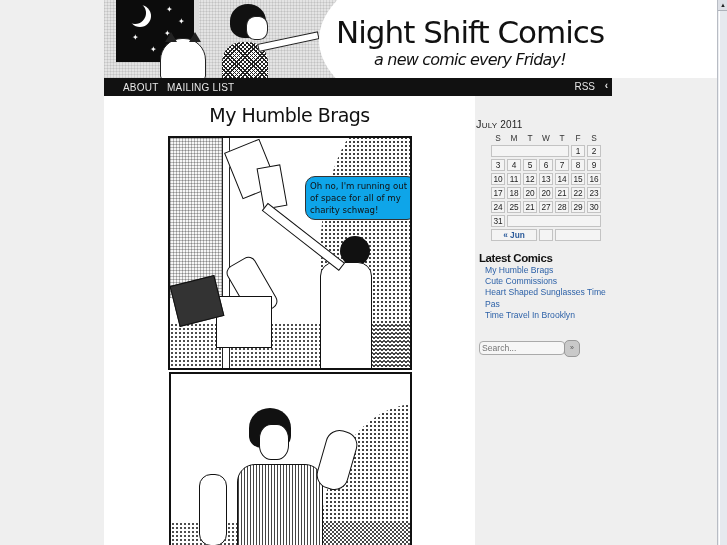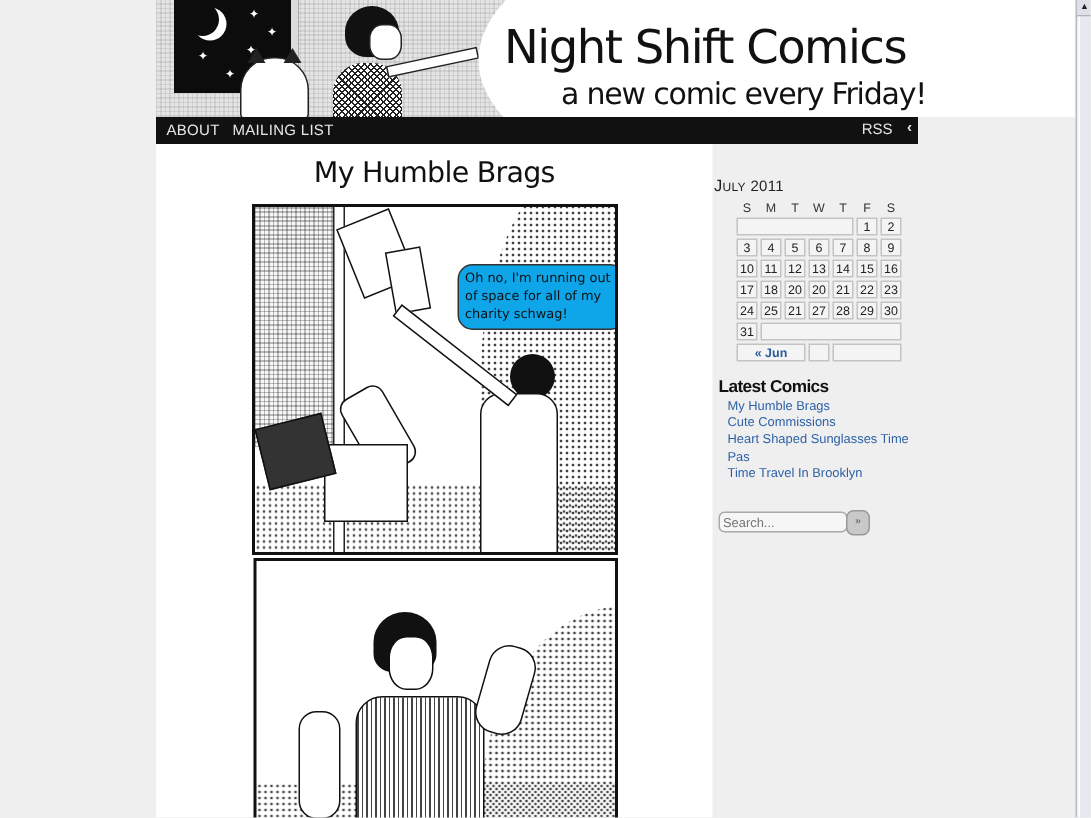--- a/index.html
+++ b/index.html
@@ -65,29 +65,29 @@
   }
   .header-sweep {
     position:absolute; left:215px; top:-60px; width:440px; height:200px; border-radius:50%;
     background:#fff;
   }
   .site-title {
     position:absolute; left:232px; top:14px; font-size:31px; color:#111;
     font-family:"DejaVu Sans", sans-serif; letter-spacing:-1px; white-space:nowrap;
   }
   .site-tagline {
-    position:absolute; left:270px; top:50px; font-size:20px; color:#111; 
+    position:absolute; left:270px; top:50px; font-size:16px; color:#111; font-style:italic;
     font-family:"DejaVu Sans", sans-serif; letter-spacing:-0.8px; white-space:nowrap;
   }
   
   .navbar {
     position:absolute; left:104px; top:78px; width:508px; height:18px; background:#111;
     color:#e6e6e6; font-size:10px;
   }
-  .nav-item { position:absolute; top:4px; letter-spacing:0.2px; cursor:pointer; }
+  .nav-item { position:absolute; top:4px; letter-spacing:0.2px; cursor:pointer;margin-left:12px; }
   .nav-rss { position:absolute; right:17px; top:3px; }
   .nav-arrow { position:absolute; right:4px; top:2px; font-size:10px; font-weight:bold; }
   
   .main {
     position:absolute; left:104px; top:96px; width:371px; height:449px; background:#fff;
   }
   .post-title {
     position:absolute; left:0; width:371px; top:8px; text-align:center;
     font-family:"DejaVu Sans", sans-serif; font-size:19px; color:#111; letter-spacing:-0.5px;
   }

